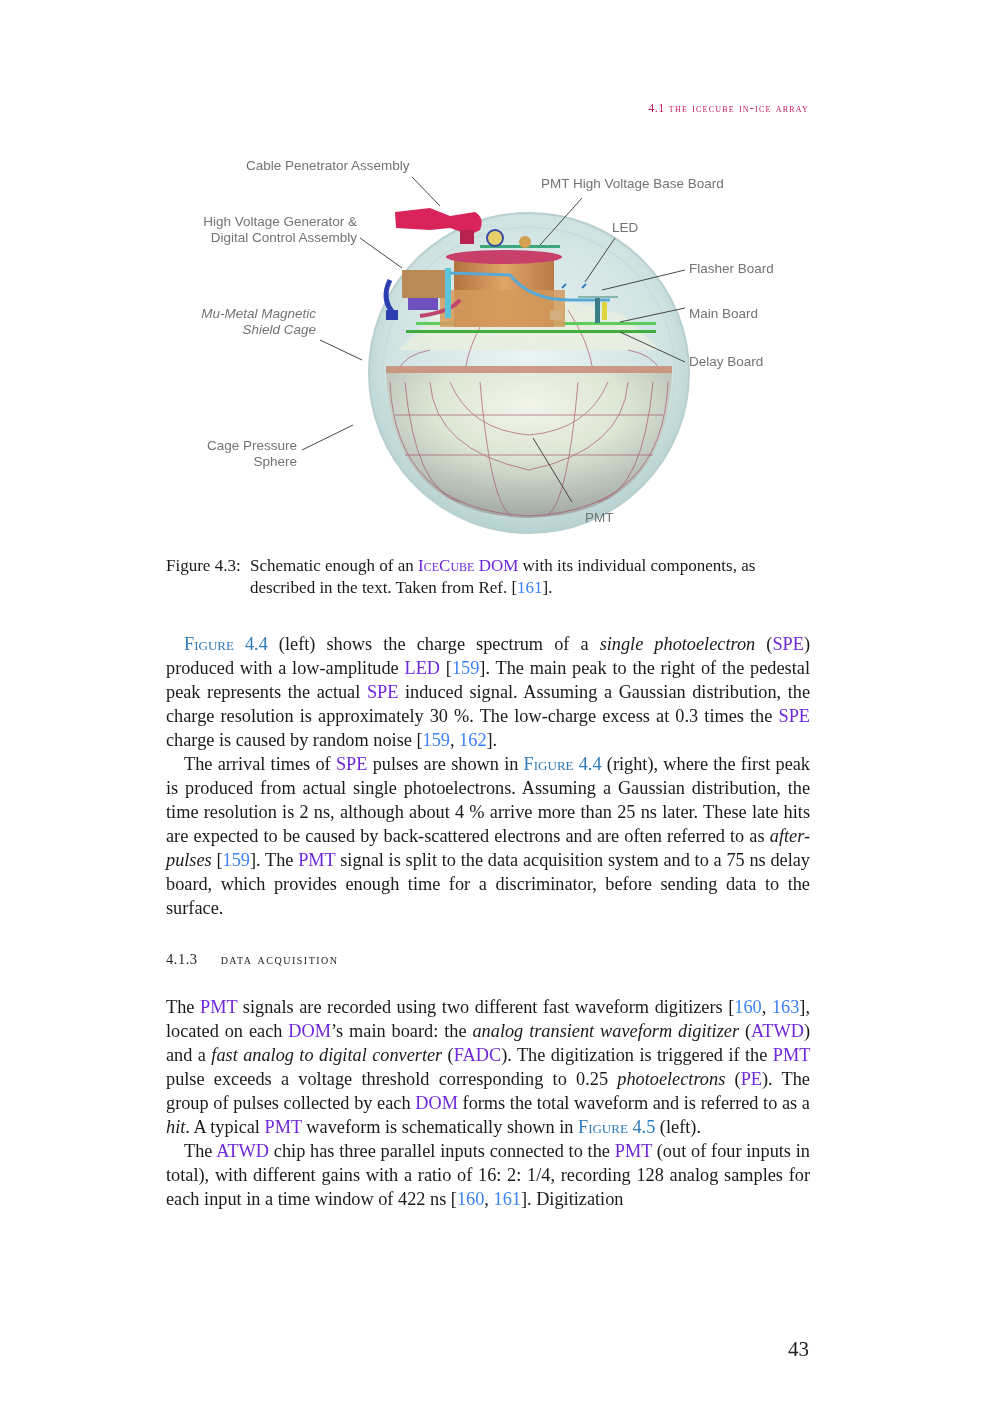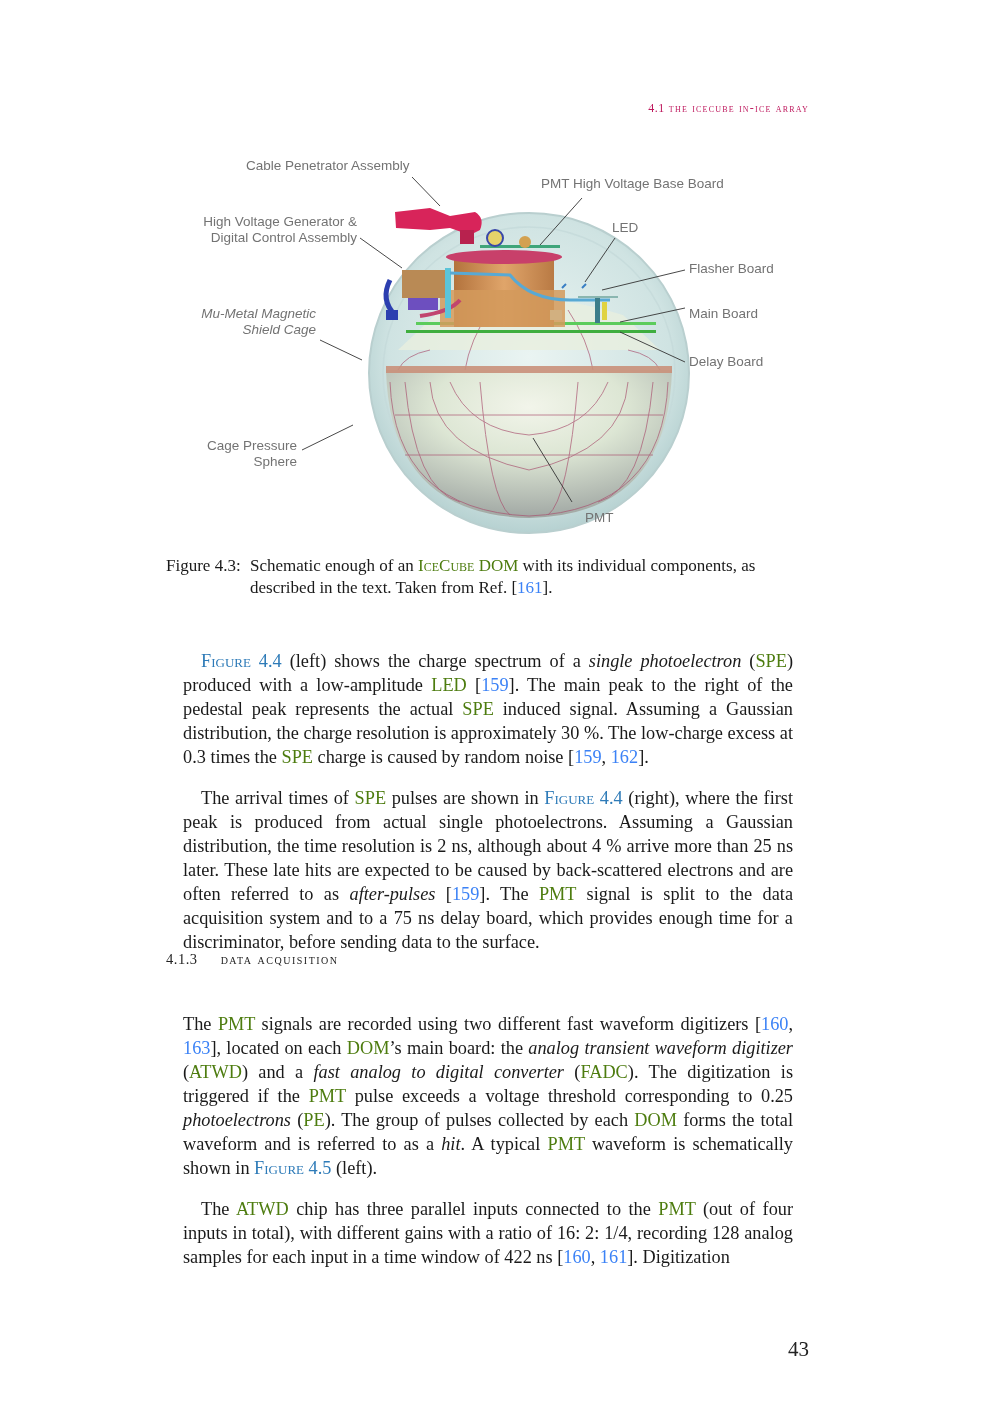--- a/index.html
+++ b/index.html
@@ -25,23 +25,23 @@
     .caption {
       position: absolute; left: 166px; top: 555px; width: 646px;
       font-size: 17px; line-height: 22px; color: #1a1a1a;
     }
     .caption .cap-label { float: left; width: 84px; white-space: nowrap; }
     .caption .cap-text { margin-left: 84px; }
     .body-text {
       position: absolute; left: 166px; width: 644px;
       font-size: 18.3px; line-height: 24px; text-align: justify; color: #1a1a1a;
     }
-    .body-text p { margin: 17px; }
+    .body-text p { margin: 0; }
     .body-text p.indent { text-indent: 18px; }
-    .acr { color: #4d7c0f; }
+    .acr { color: #6d28d9; }
     .cite { color: #3b82f6; font-variant: small-caps; }
     .figref { color: #2e7bb8; }
     .sc { font-variant: small-caps; }
     .oldnum { font-variant: small-caps; }
     .section-heading {
       position: absolute; left: 166px; top: 951px;
       font-size: 14.5px; letter-spacing: 1.5px; color: #222;
     }
     .section-heading .sec-num { margin-right: 18px; letter-spacing: 0.5px; }
     .section-heading .sec-title { font-variant: small-caps; text-transform: lowercase; }

